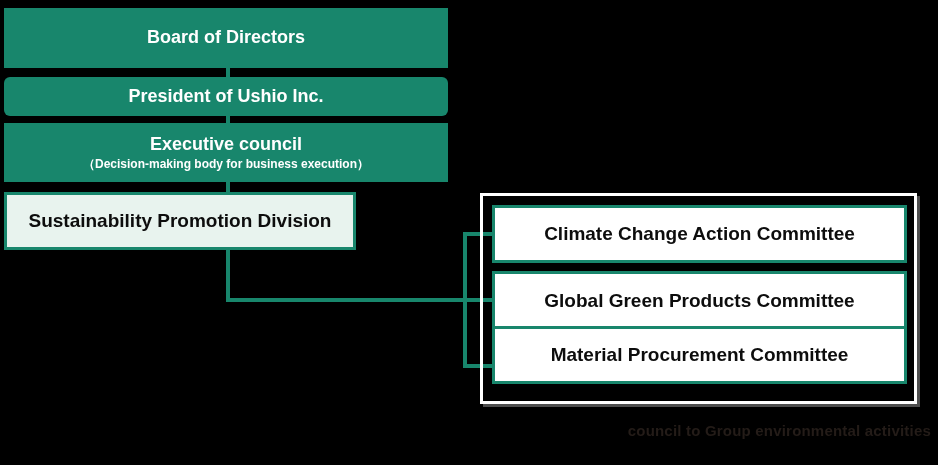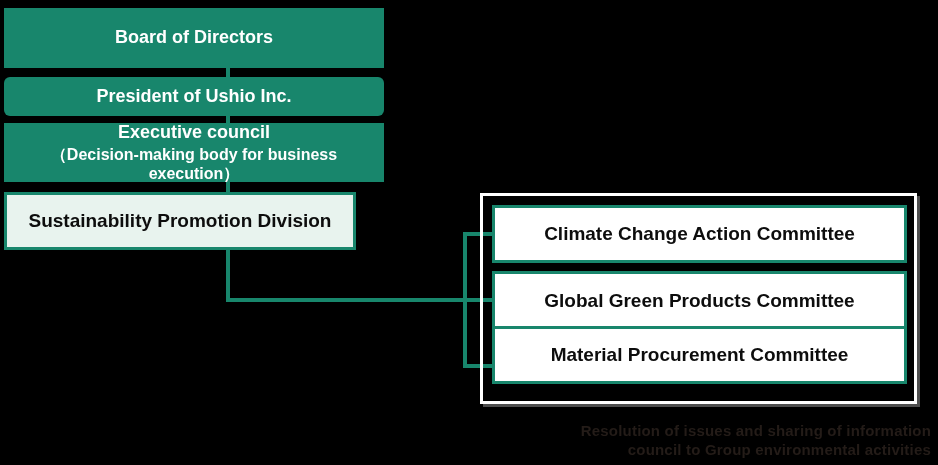--- a/index.html
+++ b/index.html
@@ -16,31 +16,31 @@
   html,body{background:#000;}
   body{font-family:"Liberation Sans", sans-serif;}
   .canvas{
     position:relative;
     width:938px;height:465px;
     background:var(--background);
     overflow:hidden;
   }
   
   .green-box{
-    position:absolute;left:4px;width:380px;
+    position:absolute;left:4px;width:444px;
     background:var(--accent-green);
     color:var(--box-text-light);
     display:flex;flex-direction:column;align-items:center;justify-content:center;
     text-align:center;
     font-weight:700;font-size:18px;line-height:1.2;
   }
   .box-board{top:8px;height:60px;}
   .box-president{top:77px;height:39px;border-radius:6px;}
   .box-council{top:123px;height:59px;}
-  .box-council .sublabel{font-size:16px;font-weight:700;margin-top:2px;}
+  .box-council .sublabel{font-size:12px;font-weight:700;margin-top:2px;}
   .box-sustain{
     position:absolute;left:4px;top:192px;width:352px;height:58px;
     background:var(--light-green-fill);
     border:3px solid var(--accent-green);
     color:var(--box-text-dark);
     display:flex;align-items:center;justify-content:center;text-align:center;
     font-weight:700;font-size:19px;
   }
   
   .conn{position:absolute;background:var(--accent-green);}
@@ -119,17 +119,16 @@
     <span>Global Green Products Committee</span>
   </div>
   <div class="committee committee-1">
     <span>Climate Change Action Committee</span>
   </div>
   <div class="committee committee-3">
     <span>Material Procurement Committee</span>
   </div>
 
   <div class="caption">
-    <span>Resolution of issues and sharing of information</span>
     <span>council to Group environmental activities</span>
   </div>
 
 </div>
 
 </body></html>

